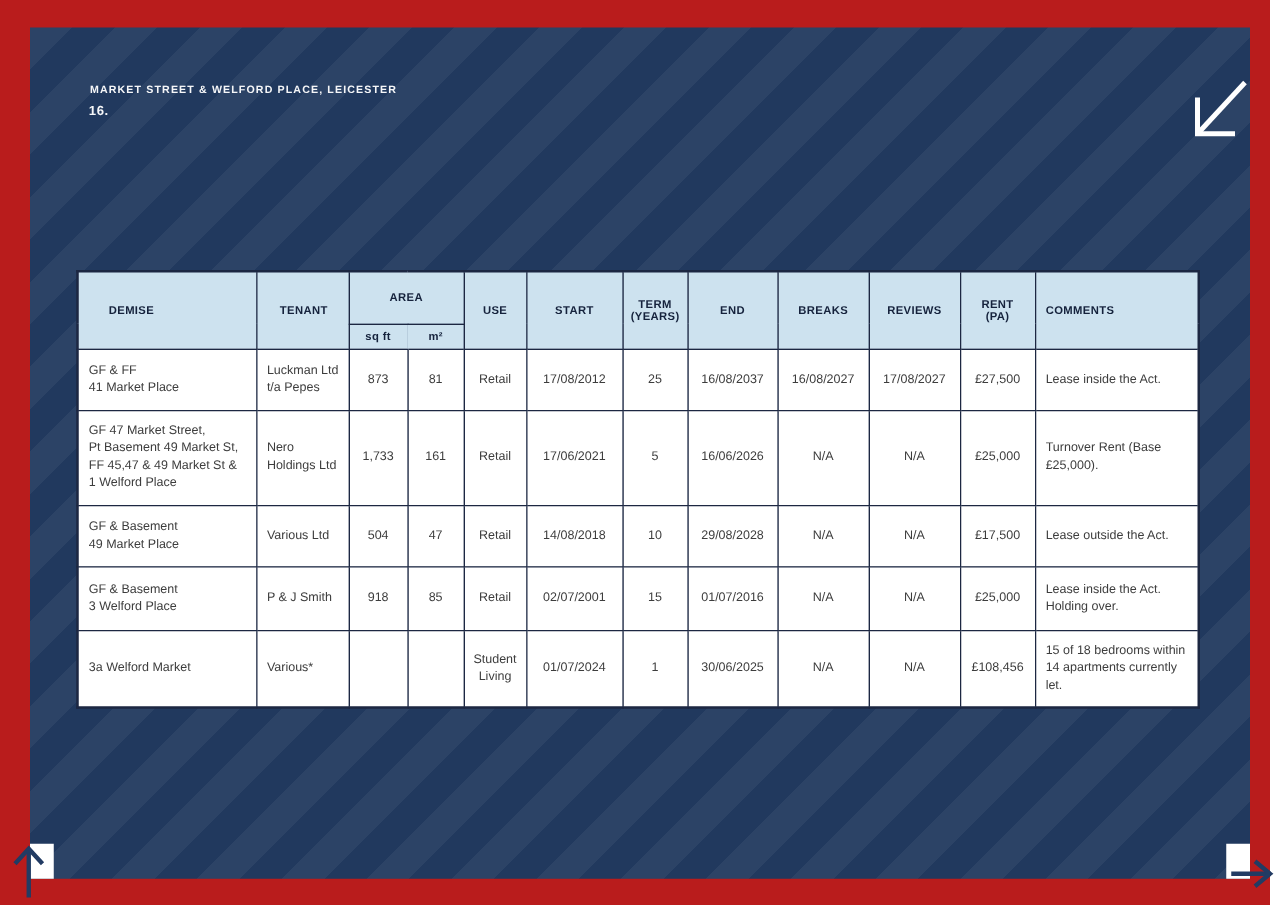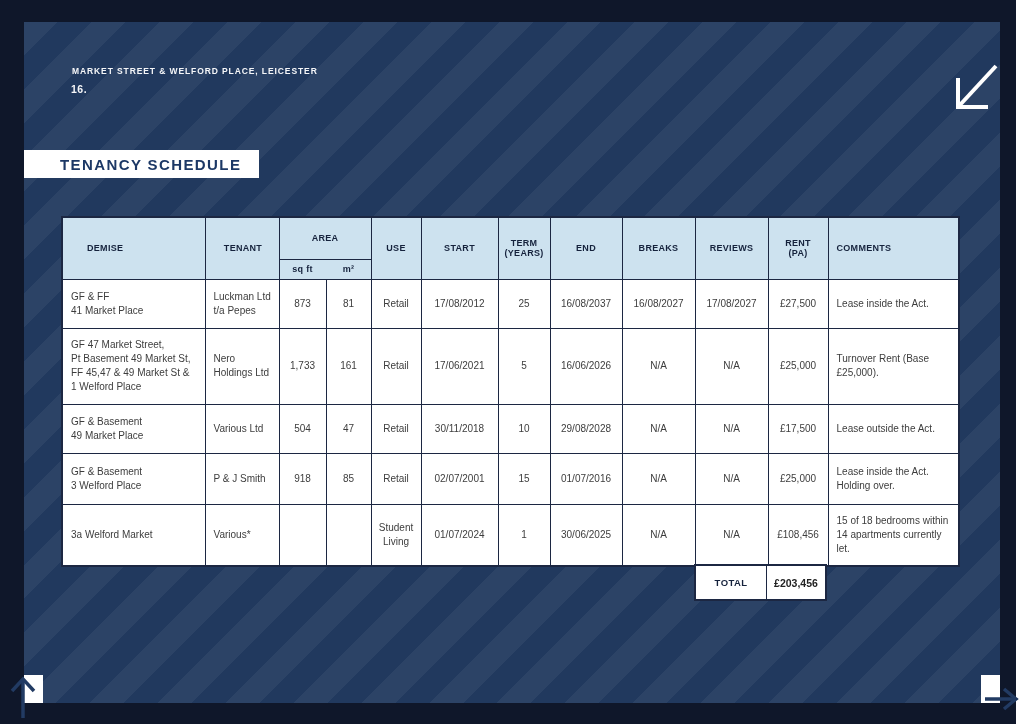--- a/index.html
+++ b/index.html
@@ -1,18 +1,18 @@
 <!DOCTYPE html>
 <html><head>
 <meta charset="utf-8">
 <style>
   * { margin:0; padding:0; box-sizing:border-box; }
   html,body { width:1024px; height:724px; background:#ffffff; overflow:hidden;
               font-family:"Liberation Sans", sans-serif; }
-  .page { position:relative; width:1016px; height:724px; background:#0f172a; }
+  .page { position:relative; width:1016px; height:724px; background:#b91c1c; }
 
   
   .panel { position:absolute; left:24px; top:22px; width:976px; height:681px;
            background-color:#21395e;
            background-image:repeating-linear-gradient(135deg,
              rgba(255,255,255,0.05) 0px, rgba(255,255,255,0.05) 24px,
              rgba(255,255,255,0.0) 24px, rgba(255,255,255,0.0) 48px); }
 
   .eyebrow { position:absolute; left:48px; top:44px; color:#f5f6f8;
              font-size:8.5px; font-weight:bold; letter-spacing:0.9px; }
@@ -70,23 +70,20 @@
 
     <div class="eyebrow">MARKET STREET &amp; WELFORD PLACE, LEICESTER</div>
     <div class="page-number">16.</div>
 
     <svg class="corner-arrow" width="54" height="56" viewBox="0 0 54 56">
       <path d="M48 6 L11 46" stroke="#ffffff" stroke-width="4" fill="none"></path>
       <path d="M10 18 L10 47 L40 47" stroke="#ffffff" stroke-width="4" fill="none"></path>
     </svg>
   </div>
 
-  <div class="title-banner">
-    <span>TENANCY SCHEDULE</span>
-  </div>
 
   <table class="tenancy-table">
     <colgroup>
       <col style="width:143px">
         <col style="width:74px">
         <col style="width:47px">
       <col style="width:45px">
         <col style="width:50px">
         <col style="width:77px">
       <col style="width:52px">
@@ -148,21 +145,21 @@
           <td class="col-rent">£25,000</td>
           <td class="col-comments">Turnover Rent (Base £25,000).</td>
         </tr>
         <tr class="r2">
           <td class="col-demise">GF &amp; Basement
 49 Market Place</td>
           <td class="col-tenant">Various Ltd</td>
           <td class="col-sqft">504</td>
           <td class="col-m2">47</td>
           <td class="col-use">Retail</td>
-          <td class="col-start">30/11/2018</td>
+          <td class="col-start">14/08/2018</td>
           <td class="col-term">10</td>
           <td class="col-end">29/08/2028</td>
           <td class="col-breaks">N/A</td>
           <td class="col-reviews">N/A</td>
           <td class="col-rent">£17,500</td>
           <td class="col-comments">Lease outside the Act.</td>
         </tr>
         <tr class="r3">
           <td class="col-demise">GF &amp; Basement
 3 Welford Place</td>
@@ -189,24 +186,20 @@
           <td class="col-end">30/06/2025</td>
           <td class="col-breaks">N/A</td>
           <td class="col-reviews">N/A</td>
           <td class="col-rent">£108,456</td>
           <td class="col-comments">15 of 18 bedrooms within 14 apartments currently let.</td>
         </tr>
       </tbody>
   </table>
 
 
-  <div class="total-row">
-    <div class="total-cell total-label">TOTAL</div>
-    <div class="total-cell total-value">£203,456</div>
-  </div>
 
   <div class="notch notch-left"></div>
   <div class="notch notch-right"></div>
 
   <svg class="nav-up" width="30" height="46" viewBox="0 0 30 46">
     <path d="M15 44 L15 6" stroke="#223b63" stroke-width="3.5" fill="none"></path>
     <path d="M4 17 L15 5 L26 17" stroke="#223b63" stroke-width="3.5" fill="none"></path>
   </svg>
 
   <svg class="nav-right" width="38" height="28" viewBox="0 0 38 28">

